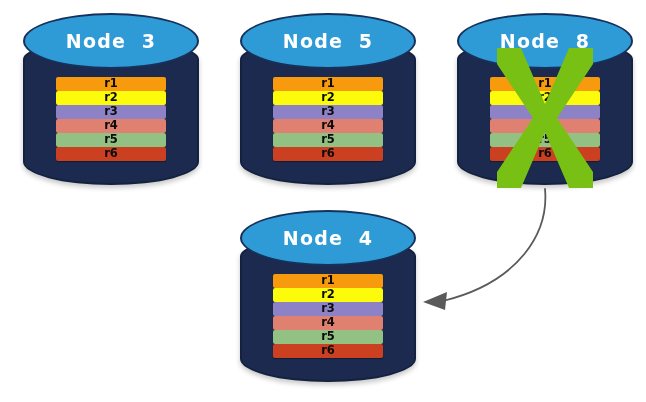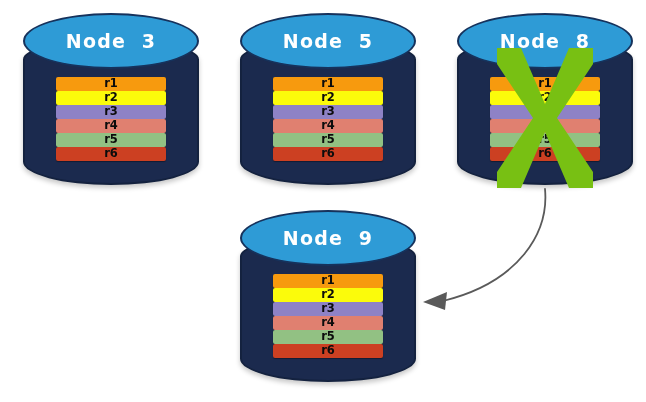--- a/index.html
+++ b/index.html
@@ -161,21 +161,21 @@
     <div class="node-body" style="background: rgb(27, 42, 78);"></div>
     <div class="rows">
         <div class="row-bar" style="background: rgb(247, 154, 14);">r1</div>
         <div class="row-bar" style="background: rgb(251, 251, 11);">r2</div>
         <div class="row-bar" style="background: rgb(142, 130, 198);">r3</div>
         <div class="row-bar" style="background: rgb(224, 128, 112);">r4</div>
         <div class="row-bar" style="background: rgb(146, 193, 131);">r5</div>
         <div class="row-bar" style="background: rgb(204, 64, 34);">r6</div>
       </div>
     <div class="node-top" style="background: rgb(46, 155, 214);"></div>
-    <div class="node-title" style="color: rgb(255, 255, 255);">Node  9</div>
+    <div class="node-title" style="color: rgb(255, 255, 255);">Node  4</div>
   </div>
 
   <svg class="arrow-layer">
     <path id="arrow-path" d="M 545 189 C 549 232 520 282 443 301" fill="none" stroke="#5a5a5a" stroke-width="1.8" stroke-linecap="round"></path>
     <polygon id="arrow-head" points="423,302 447,292 445,310" fill="#5a5a5a"></polygon>
   </svg>
 
 </div>
 
 </body></html>

